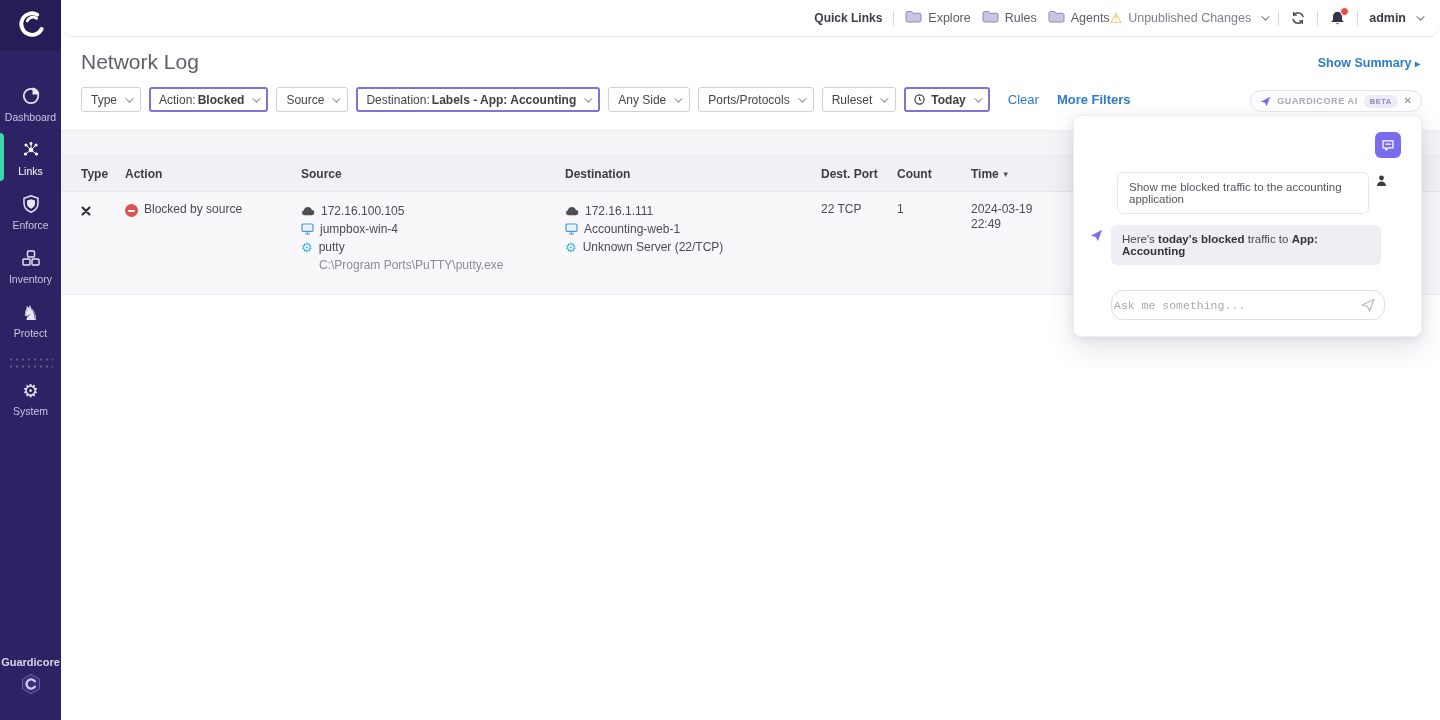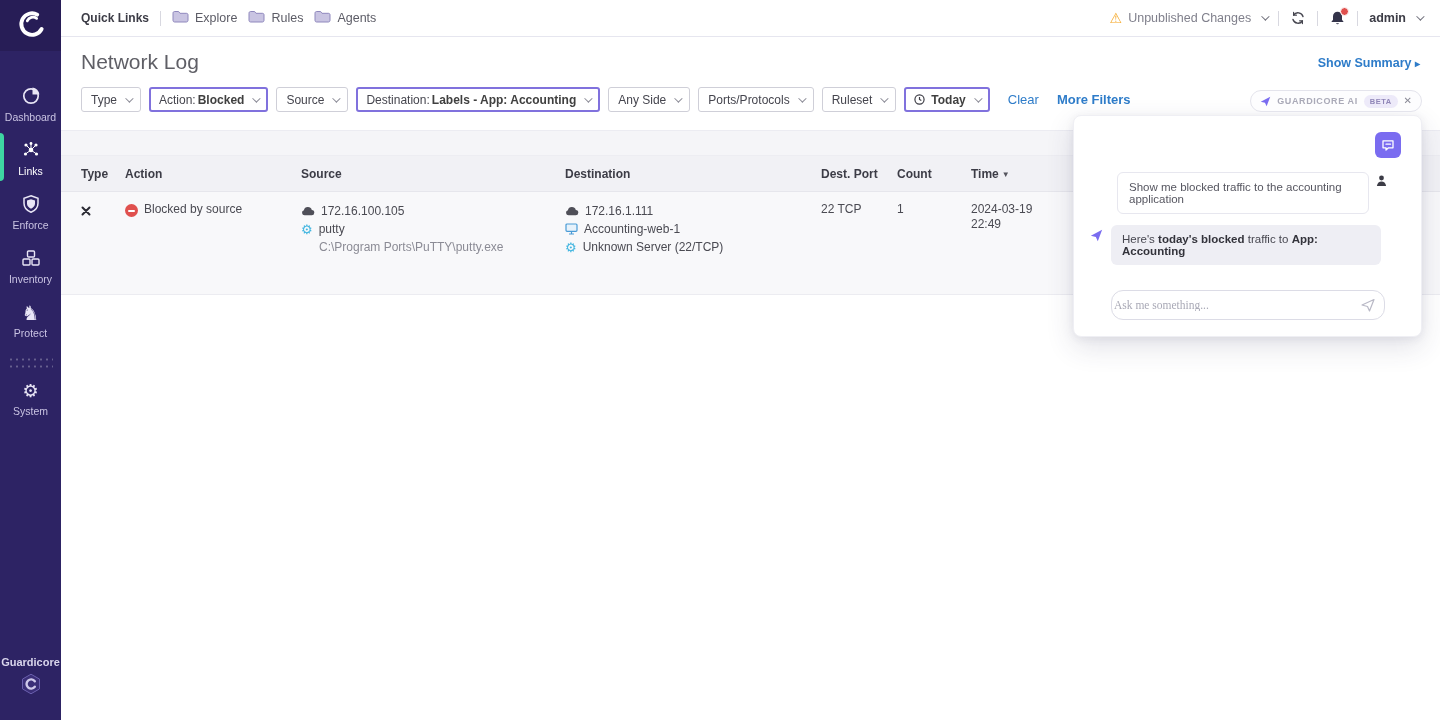--- a/index.html
+++ b/index.html
@@ -14,21 +14,21 @@
   .nav-item .nav-label { display:block; font-size:10.5px; margin-top:3px; }
   .nav-item.active .nav-label, .nav-item.active .nav-icon { color:#ffffff; }
   .active-bar { position:absolute; left:0; top:-7px; width:4px; height:48px; background:#3ed6a2; border-radius:0 4px 4px 0; }
   .dots-divider { position:absolute; left:8px; top:356px; width:45px; height:14px;
     background-image:radial-gradient(circle, rgba(255,255,255,.28) 1px, transparent 1.2px);
     background-size:6px 7px; }
   .side-brand { position:absolute; left:0; top:656px; width:61px; text-align:center; color:#d9d5ec; font-size:11px; font-weight:700; }
   .side-logo { position:absolute; left:0; top:672px; width:61px; display:flex; justify-content:center; }
 
   
-  .topbar { position:absolute; left:61px; top:0; right:0; height:37px; background:#fff; border-bottom:1px solid #e6e6ef; display:flex; align-items:center; justify-content:space-between; padding:0 18px 0 20px; z-index:10; }
+  .topbar { position:absolute; left:61px; top:0; right:0; height:37px; background:#fff; border-bottom:1px solid #e6e6ef; display:flex; align-items:center; justify-content:flex-end; padding:0 18px 0 20px; z-index:10;border-radius:13px; }
   .tb-left, .tb-right { display:flex; align-items:center; gap:11px; }
   .quick-links { font-size:12px; font-weight:700; color:#3c3c46; }
   .tb-div { width:1px; height:15px; background:#d8d8e0; }
   .tb-navgroup { display:flex; align-items:center; gap:6px; cursor:pointer; }
   .tb-navlabel { font-size:12.5px; color:#5c5c66; }
   .warn-glyph { color:#f5a623; font-size:14px; line-height:1; }
   .unpub { font-size:12.5px; color:#80808c; }
   .chev { display:inline-block; width:6px; height:6px; border-right:1.5px solid #6e6e7a; border-bottom:1.5px solid #6e6e7a; transform:rotate(45deg) translateY(-2px); margin-left:4px; }
   .admin { font-size:12.5px; color:#3c3c46; font-weight:600; }
   .bell-wrap { position:relative; display:flex; }
@@ -73,21 +73,21 @@
 
   
   .ai-panel { position:absolute; left:1073px; top:115px; width:349px; height:222px; background:#fff; border:1px solid #efeff4; border-radius:8px; box-shadow:0 10px 28px rgba(50,50,93,.14), 0 2px 8px rgba(50,50,93,.08); z-index:5; }
   .restart-btn { position:absolute; right:20px; top:16px; width:26px; height:26px; background:#7a6cf0; border:none; border-radius:6px; display:flex; align-items:center; justify-content:center; cursor:pointer; }
   .user-row { position:absolute; left:43px; top:56px; right:34px; display:flex; align-items:flex-start; gap:7px; }
   .user-bubble { flex:1; background:#fff; border:1px solid #e7e7ef; border-radius:6px; padding:8px 11px; font-size:11.5px; color:#565660; }
   .ai-row { position:absolute; left:16px; top:109px; right:40px; display:flex; align-items:flex-start; gap:8px; }
   .ai-bubble { flex:1; background:#eeeef4; border-radius:6px; padding:8px 11px; font-size:11.5px; color:#474750; }
   .ai-bubble b { color:#33333b; }
   .ai-input-wrap { position:absolute; left:37px; right:36px; bottom:16px; height:30px; }
-  .ai-input { width:100%; height:100%; border:1px solid #dcdce6; border-radius:12px; padding:0 34px 0 2px; font-size:11.5px; color:#565660; font-family:Liberation Serif, serif; outline:none; }
+  .ai-input { width:100%; height:100%; border:1px solid #dcdce6; border-radius:12px; padding:0 34px 0 2px; font-size:11.5px; color:#565660; font-family:Liberation Mono, monospace; outline:none; }
   .ai-input::placeholder { color:#a9a9b6; }
   .send-icon { position:absolute; right:9px; top:7px; }
 </style>
 </head>
 <body>
 
 <div class="app">
 
   <nav class="sidebar">
     <div class="logo-box">
@@ -317,20 +317,29 @@
       <div class="cell-lines">
         <span class="line">
             <span style="display:flex;">
               <svg width="14" height="10" viewBox="0 0 14 10">
                 <path d="M3.6 9.3h6.8a2.7 2.7 0 0 0 .4-5.4A4.1 4.1 0 0 0 2.9 4.2 2.6 2.6 0 0 0 3.6 9.3z" fill="#4f4f58"></path>
               </svg>
             </span>
             <span>172.16.100.105</span>
           </span>
         <span class="line">
+            <span style="display:flex;">
+              <svg width="13" height="12" viewBox="0 0 13 12" fill="none" stroke="#4a9bd6" stroke-width="1.2">
+                <rect x="1" y="1" width="11" height="7.3" rx="1" fill="#e7f2fb"></rect>
+                <path d="M4 11h5M6.5 8.3V11"></path>
+              </svg>
+            </span>
+            <span>jumpbox-win-4</span>
+          </span>
+        <span class="line">
             <span class="gear-glyph">⚙</span>
             <span>putty</span>
           </span>
         <span class="line path">C:\Program Ports\PuTTY\putty.exe</span>
       </div>
       <div class="cell-lines">
         <span class="line">
             <span style="display:flex;">
               <svg width="14" height="10" viewBox="0 0 14 10">
                 <path d="M3.6 9.3h6.8a2.7 2.7 0 0 0 .4-5.4A4.1 4.1 0 0 0 2.9 4.2 2.6 2.6 0 0 0 3.6 9.3z" fill="#4f4f58"></path>

